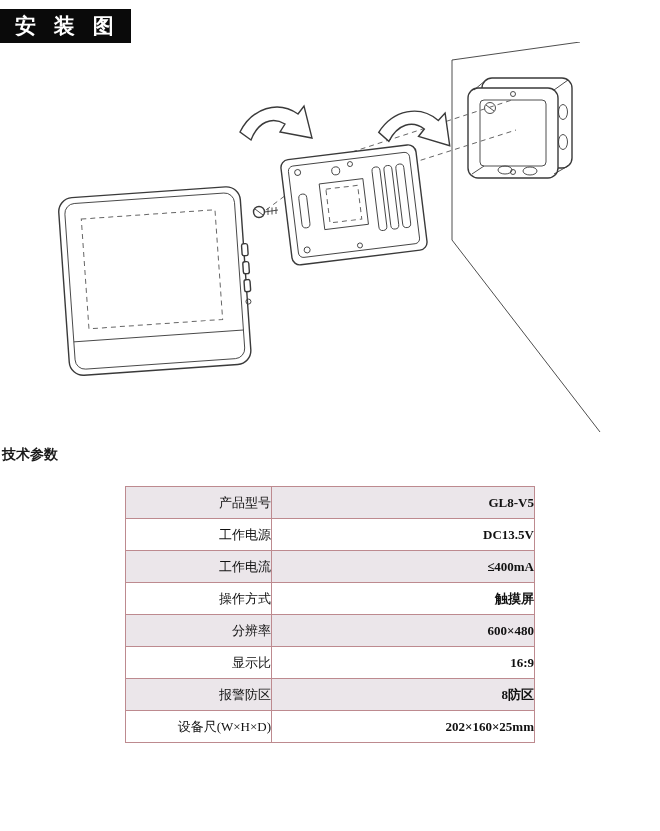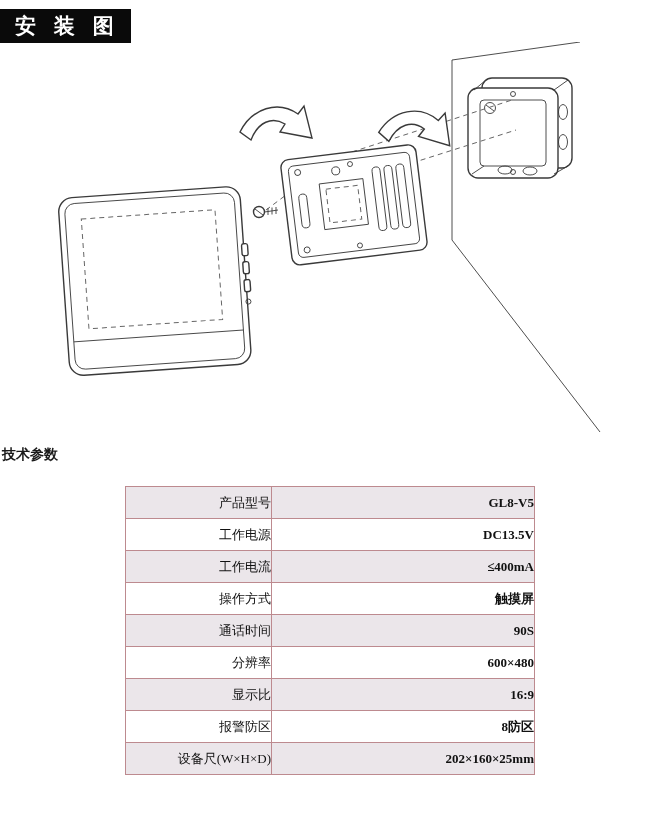--- a/index.html
+++ b/index.html
@@ -131,24 +131,20 @@
       </tr>
       <tr>
         <td class="lbl">工作电流</td>
         <td class="val">≤400mA</td>
       </tr>
       <tr>
         <td class="lbl">操作方式</td>
         <td class="val">触摸屏</td>
       </tr>
       <tr>
-        <td class="lbl">通话时间</td>
-        <td class="val">90S</td>
-      </tr>
-      <tr>
         <td class="lbl">分辨率</td>
         <td class="val">600×480</td>
       </tr>
       <tr>
         <td class="lbl">显示比</td>
         <td class="val">16:9</td>
       </tr>
       <tr>
         <td class="lbl">报警防区</td>
         <td class="val">8防区</td>

